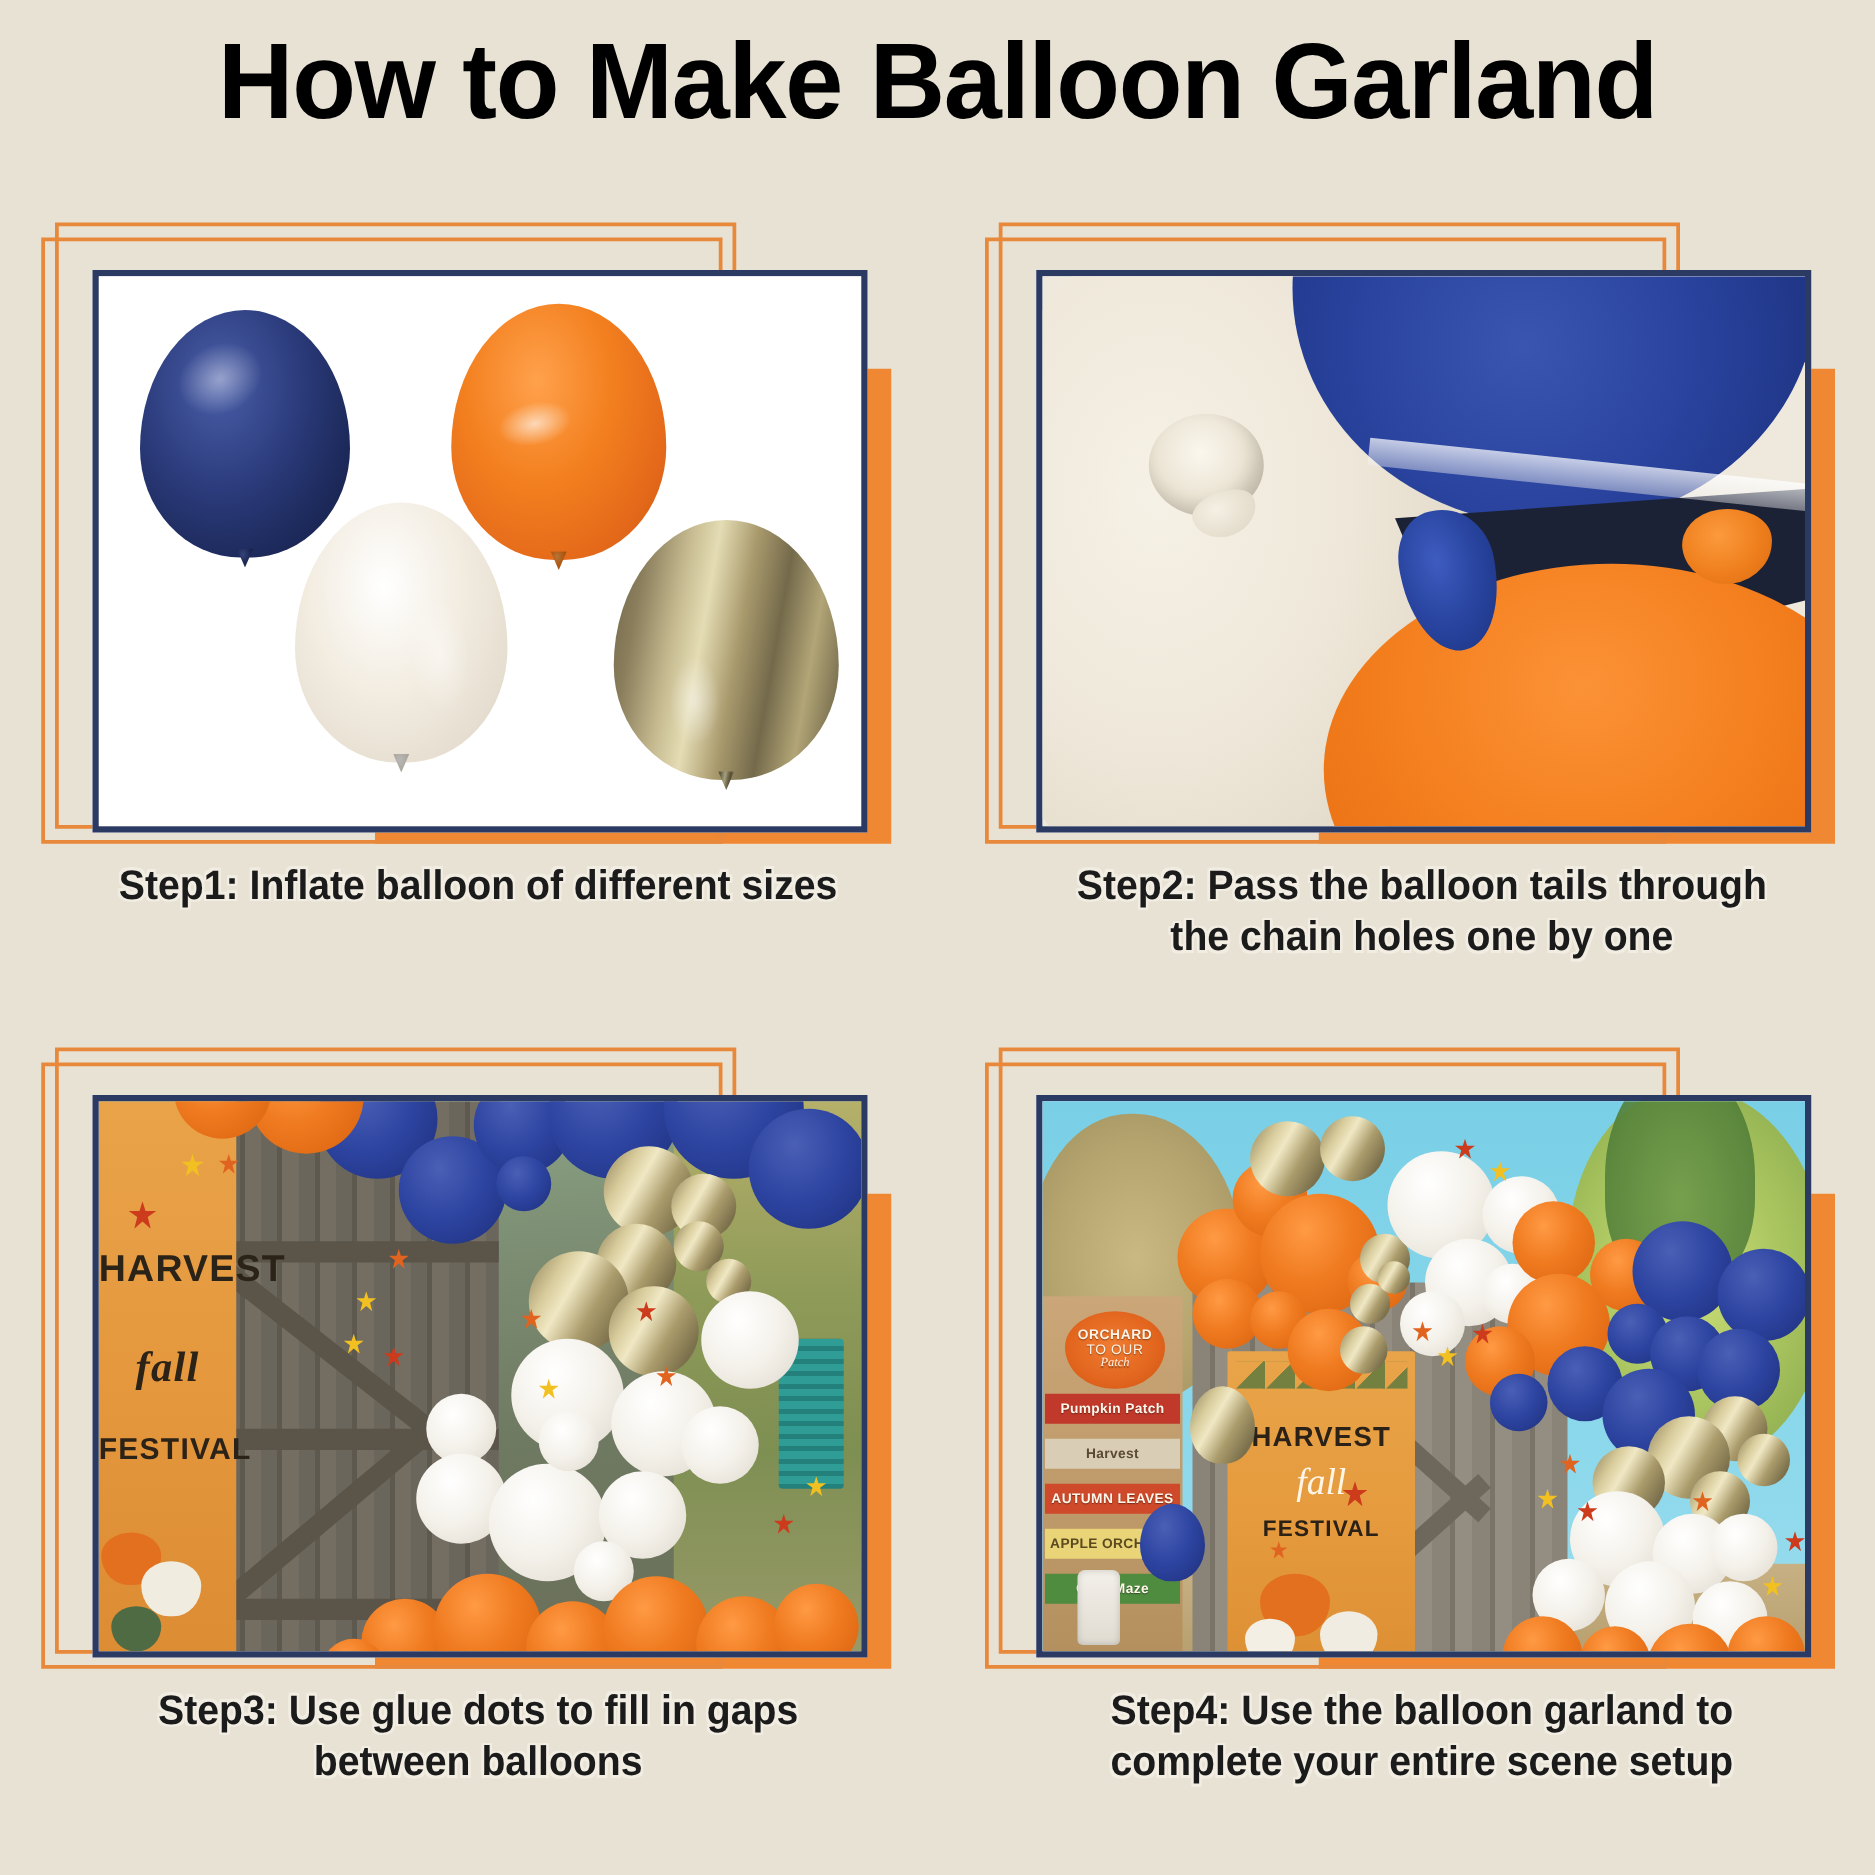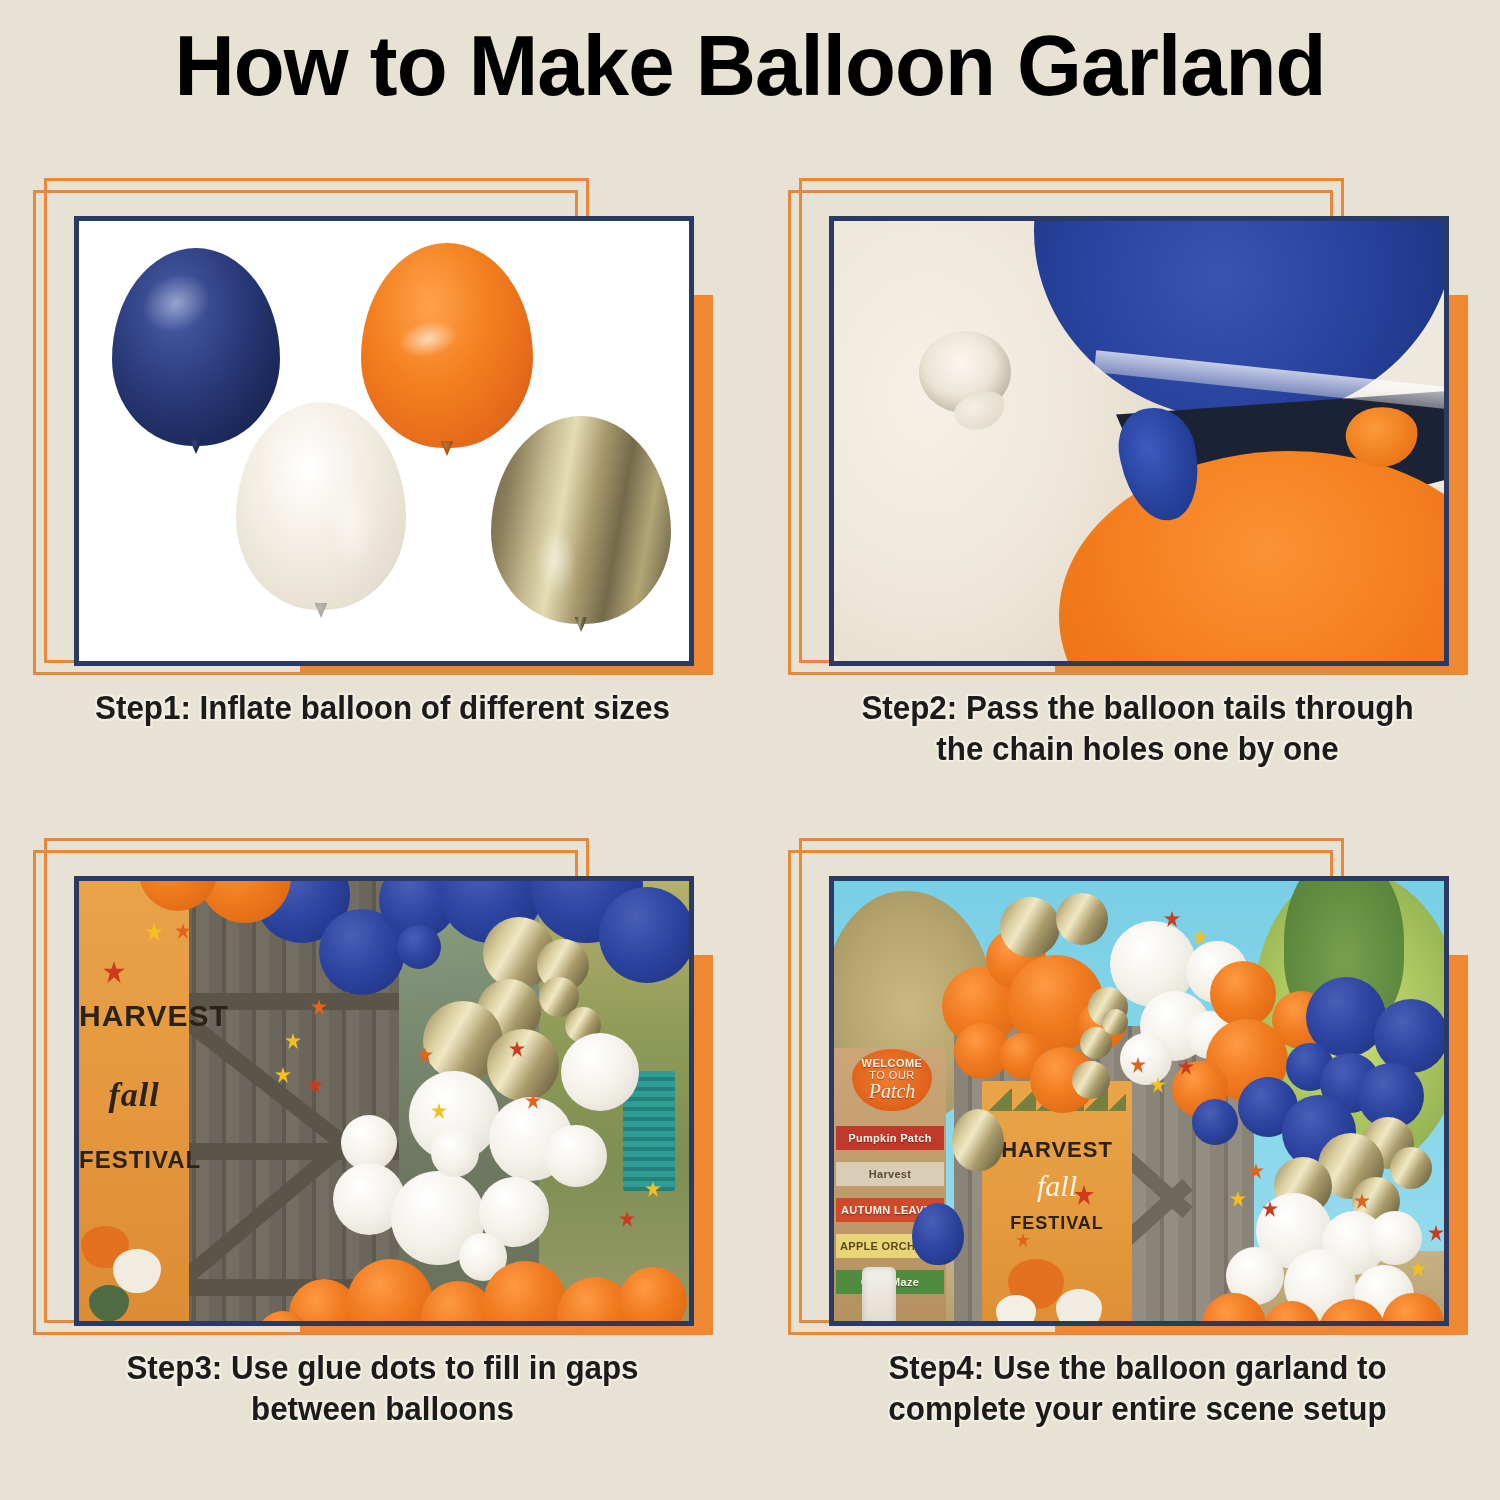--- a/index.html
+++ b/index.html
@@ -290,21 +290,21 @@
     position:absolute; left:0; width:150px; text-align:center;
     font-family: "Liberation Sans", sans-serif; color:#2b2116;
   }
   .p4-bunting {
     position:absolute; left:6px; top:8px; width:138px; height:22px;
     background:
       linear-gradient(135deg, transparent 49%, #5e7a3f 50%) 0 0/24px 22px repeat-x;
     opacity:.85;
   }
   .p4-postpanel {
-    position:absolute; left:0; top:167px; width:112px; height:285px;
+    position:absolute; left:0; top:156px; width:112px; height:285px;
     background: linear-gradient(180deg,#caa678 0%, #b5905f 100%);
   }
   .p4-signrow {
     position:absolute; left:2px; height:24px; width:108px;
     font-family: "Liberation Sans", sans-serif;
     font-size: 11px; font-weight: bold; color:#fff7ea;
     display:flex; align-items:center; justify-content:center;
     text-shadow: 0 1px 1px rgba(0,0,0,.45);
     letter-spacing: .3px;
     white-space: nowrap; overflow:hidden;
@@ -511,23 +511,23 @@
       <div class="p4-postpanel">
         <div class="p4-signrow" style="top:78px;  background:#c0392b;">Pumpkin Patch</div>
         <div class="p4-signrow" style="top:114px; background:#d9cdb6; color:#5a4a33; text-shadow:none;">Harvest</div>
         <div class="p4-signrow" style="top:150px; background:#cf4a2b;">AUTUMN LEAVES</div>
         <div class="p4-signrow" style="top:186px; background:#e9d478; color:#5b4a1e; text-shadow:none;">APPLE ORCHARD</div>
         <div class="p4-signrow" style="top:222px; background:#4f8c3f;">Corn Maze</div>
         <div class="p4-lantern"></div>
       </div>
 
       <div class="p4-pumpkinsign">
-        <span style="font-size:11px;font-weight:bold;letter-spacing:.5px;">WELCOME</span>
+        <span style="font-size:11px;font-weight:bold;letter-spacing:.5px;">ORCHARD</span>
         <span style="font-size:11px;letter-spacing:.5px;">TO OUR</span>
-        <span style="font-size:20px;font-style:italic;font-family:'Liberation Serif',serif;">Patch</span>
+        <span style="font-size:10px;font-style:italic;font-family:'Liberation Serif',serif;">Patch</span>
       </div>
 
       <div class="gb or" style="left:108px; top:86px;  width:78px;  height:78px;"></div>
       <div class="gb or" style="left:152px; top:48px;  width:60px;  height:60px;"></div>
       <div class="gb or" style="left:174px; top:74px;  width:96px;  height:96px;"></div>
       <div class="gb or" style="left:120px; top:142px; width:56px;  height:56px;"></div>
       <div class="gb or" style="left:166px; top:152px; width:46px;  height:46px;"></div>
       <div class="gb or" style="left:196px; top:166px; width:66px;  height:66px;"></div>
       <div class="gb or" style="left:244px; top:120px; width:48px;  height:48px;"></div>
       <div class="gb gd" style="left:166px; top:16px;  width:60px;  height:60px;"></div>

